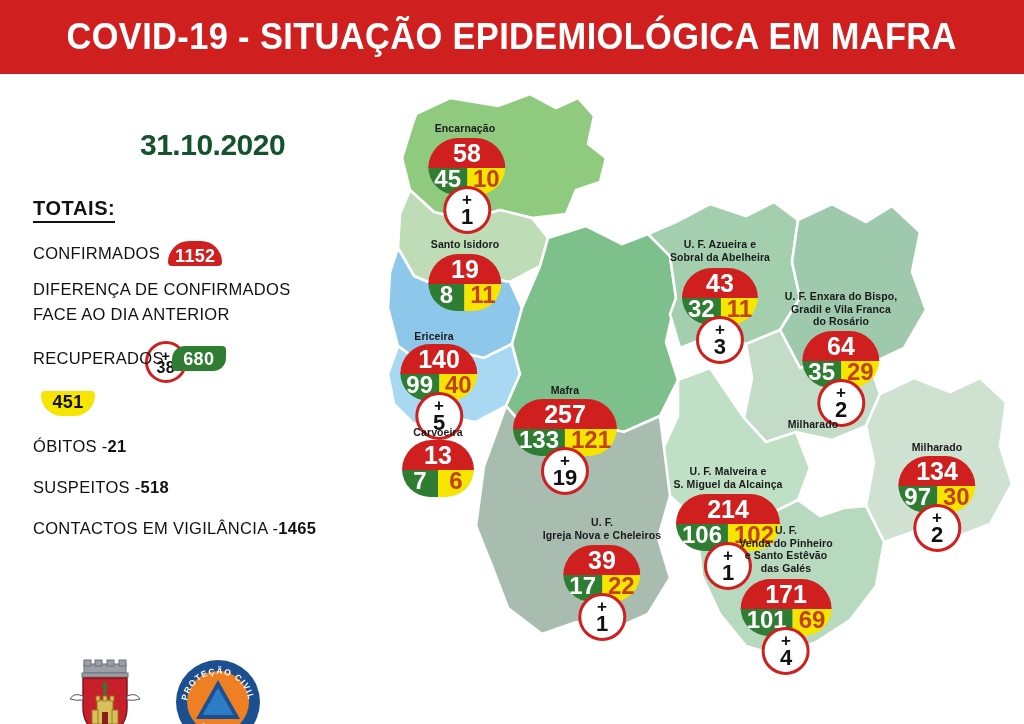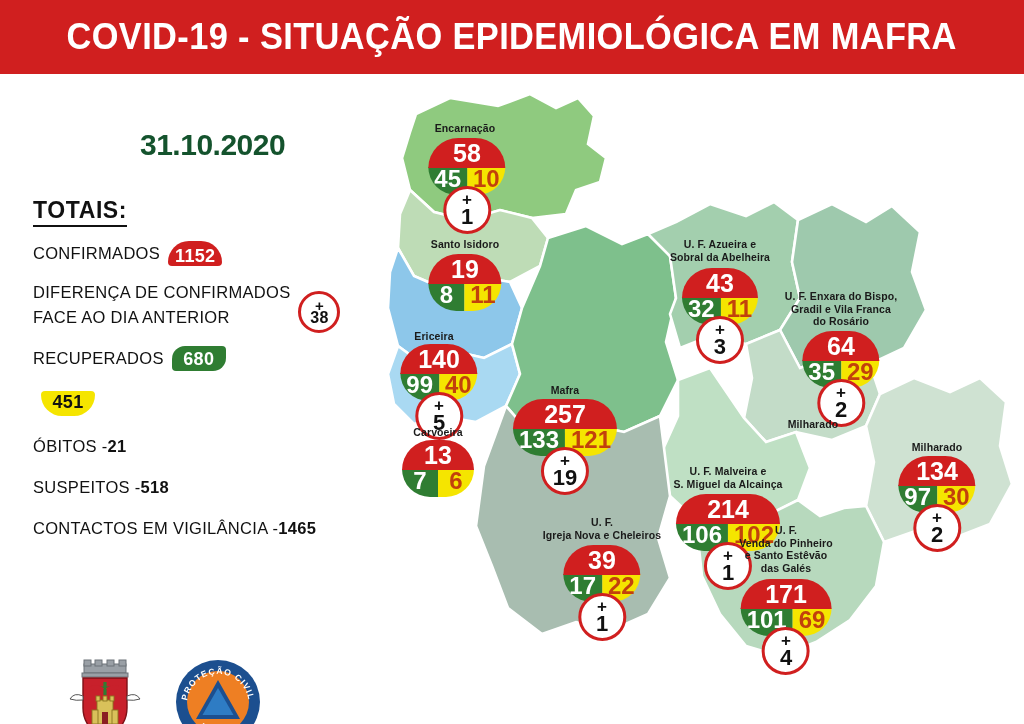--- a/index.html
+++ b/index.html
@@ -32,35 +32,35 @@
 
   
   #left-panel { position: absolute; left: 0; top: 74px; width: 390px; height: 650px; }
   #date-line {
     position: absolute; left: 140px; top: 54px;
     font-size: 30px; font-weight: bold; color: #14532d;
     letter-spacing: -0.5px;
   }
   #totais-label {
     position: absolute; left: 33px; top: 123px;
-    font-size: 23px; font-weight: bold; color: #111;
+    font-size: 20px; font-weight: bold; color: #111;
     letter-spacing: 0.6px;
     border-bottom: 2px solid #111;
     padding-bottom: 1px;
   }
   .stat-row {
     position: absolute; left: 33px;
     font-size: 16.5px; color: #111;
     letter-spacing: 0.3px;
     display: flex; align-items: center;
     white-space: nowrap;
   }
   .stat-row .lbl { font-weight: normal; }
   .stat-row .strong { font-weight: bold; }
-  .stat-two-line { line-height: 25px; }
+  .stat-two-line { line-height: 25px; flex-direction: column; }
 
   
   .badge-dome {
     display: inline-flex; align-items: flex-end; justify-content: center;
     min-width: 54px; height: 25px;
     border-radius: 26px 26px 5px 5px;
     color: #fff; font-weight: bold; font-size: 18px;
     padding: 0 7px 1px 7px;
     margin-left: 8px;
     line-height: 1;

